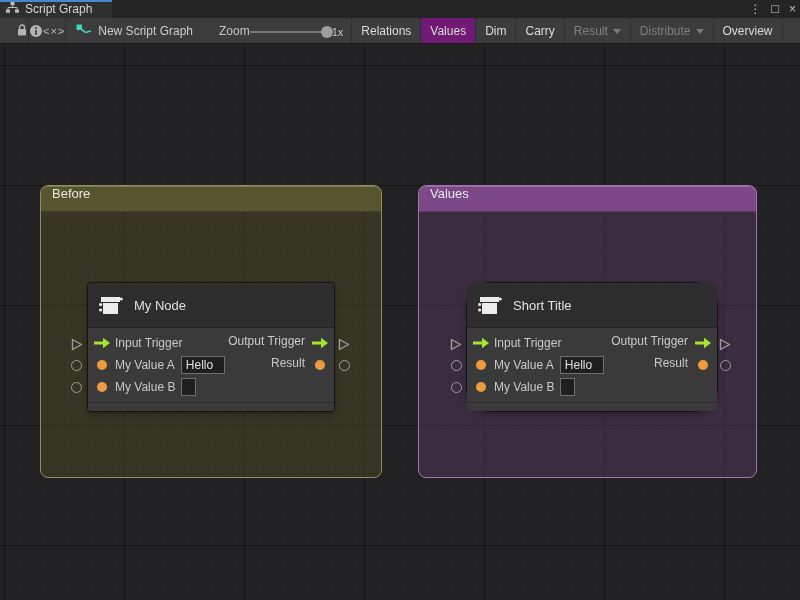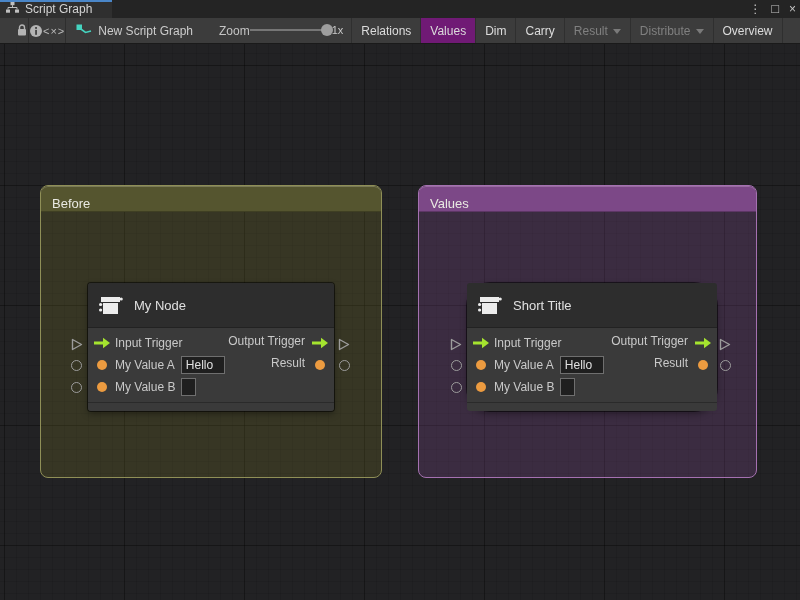--- a/index.html
+++ b/index.html
@@ -20,21 +20,21 @@
   .toolbar { height:26px; background:#3c3c3c; border-bottom:1px solid #1a1a1a;
              display:flex; align-items:center; overflow:hidden; white-space:nowrap;
              color:#cfcfcf; font-size:12px; }
   .tb-icon-btn { display:flex; align-items:center; justify-content:center; height:26px; }
   .tb-sep { width:1px; height:26px; background:#2e2e2e; flex:0 0 auto; }
   .btn-lock { width:34px; margin-left:16px; }
   .btn-info { width:22px; }
   .btn-code { width:50px; color:#bdbdbd; font-size:11px; letter-spacing:1px; }
   .graph-name { display:flex; align-items:center; gap:6px; padding:0 10px; height:26px; }
   .graph-name-label { color:#cccccc; }
-  .zoom-wrap { display:flex; align-items:flex-start; margin-left:16px; }
+  .zoom-wrap { display:flex; align-items:flex-end; margin-left:16px; }
   .zoom-label { color:#c4c4c4; }
   .slider { position:relative; width:82px; height:12px; }
   .slider-track { position:absolute; left:0; right:0; top:5px; height:2px; background:#767676; }
   .slider-knob { position:absolute; right:-1px; top:0; width:12px; height:12px; border-radius:50%;
                  background:#9e9e9e; }
   .zoom-value { color:#c9c9c9; font-size:11px; }
   .tb-buttons { display:flex; align-items:stretch; height:26px; margin-left:8px; flex:0 0 auto; }
   .tb-btn { display:flex; align-items:center; justify-content:center; gap:5px; padding:0 9px;
             height:26px; border-left:1px solid #2f2f2f; color:#dcdcdc; flex:0 0 auto; }
   .tb-btn.active { background:#701a75; }
@@ -50,21 +50,21 @@
       linear-gradient(90deg, rgba(0,0,0,0.30) 1px, transparent 1px),
       linear-gradient(rgba(0,0,0,0.09) 1px, transparent 1px),
       linear-gradient(90deg, rgba(0,0,0,0.09) 1px, transparent 1px);
     background-size:120px 120px, 120px 120px, 12px 12px, 12px 12px;
     background-position:4px 21px; }
 
   
   .group { position:absolute; top:141px; height:293px; border-radius:8px; }
   .group-before { left:40px; width:342px; border:1px solid #8f8f57; background:rgba(140,136,42,0.20); }
   .group-after  { left:418px; width:339px; border:1px solid #a571b1; background:rgba(150,80,170,0.22); }
-  .group-header { height:26px; border-radius:7px 7px 0 0; display:flex; align-items:flex-end;
+  .group-header { height:26px; border-radius:7px 7px 0 0; display:flex; align-items:flex-start;
                   padding-left:11px; border-bottom:1px solid rgba(0,0,0,0.25); }
   .group-before .group-header { background:#55552f; box-shadow:inset 0 1px 0 rgba(255,255,230,0.22); }
   .group-after  .group-header { background:#7c4887; box-shadow:inset 0 1px 0 rgba(255,230,255,0.22); }
   .group-label { font-size:13px; color:#e9e9e2; }
 
   
   .node { position:absolute; top:239px; border-radius:3px;
           box-shadow:0 0 0 1px rgba(0,0,0,0.55), 0 3px 7px rgba(0,0,0,0.35); }
   .node-before { left:88px;  width:246px; }
   .node-after  { left:467px; width:250px;border-radius:23px; }

